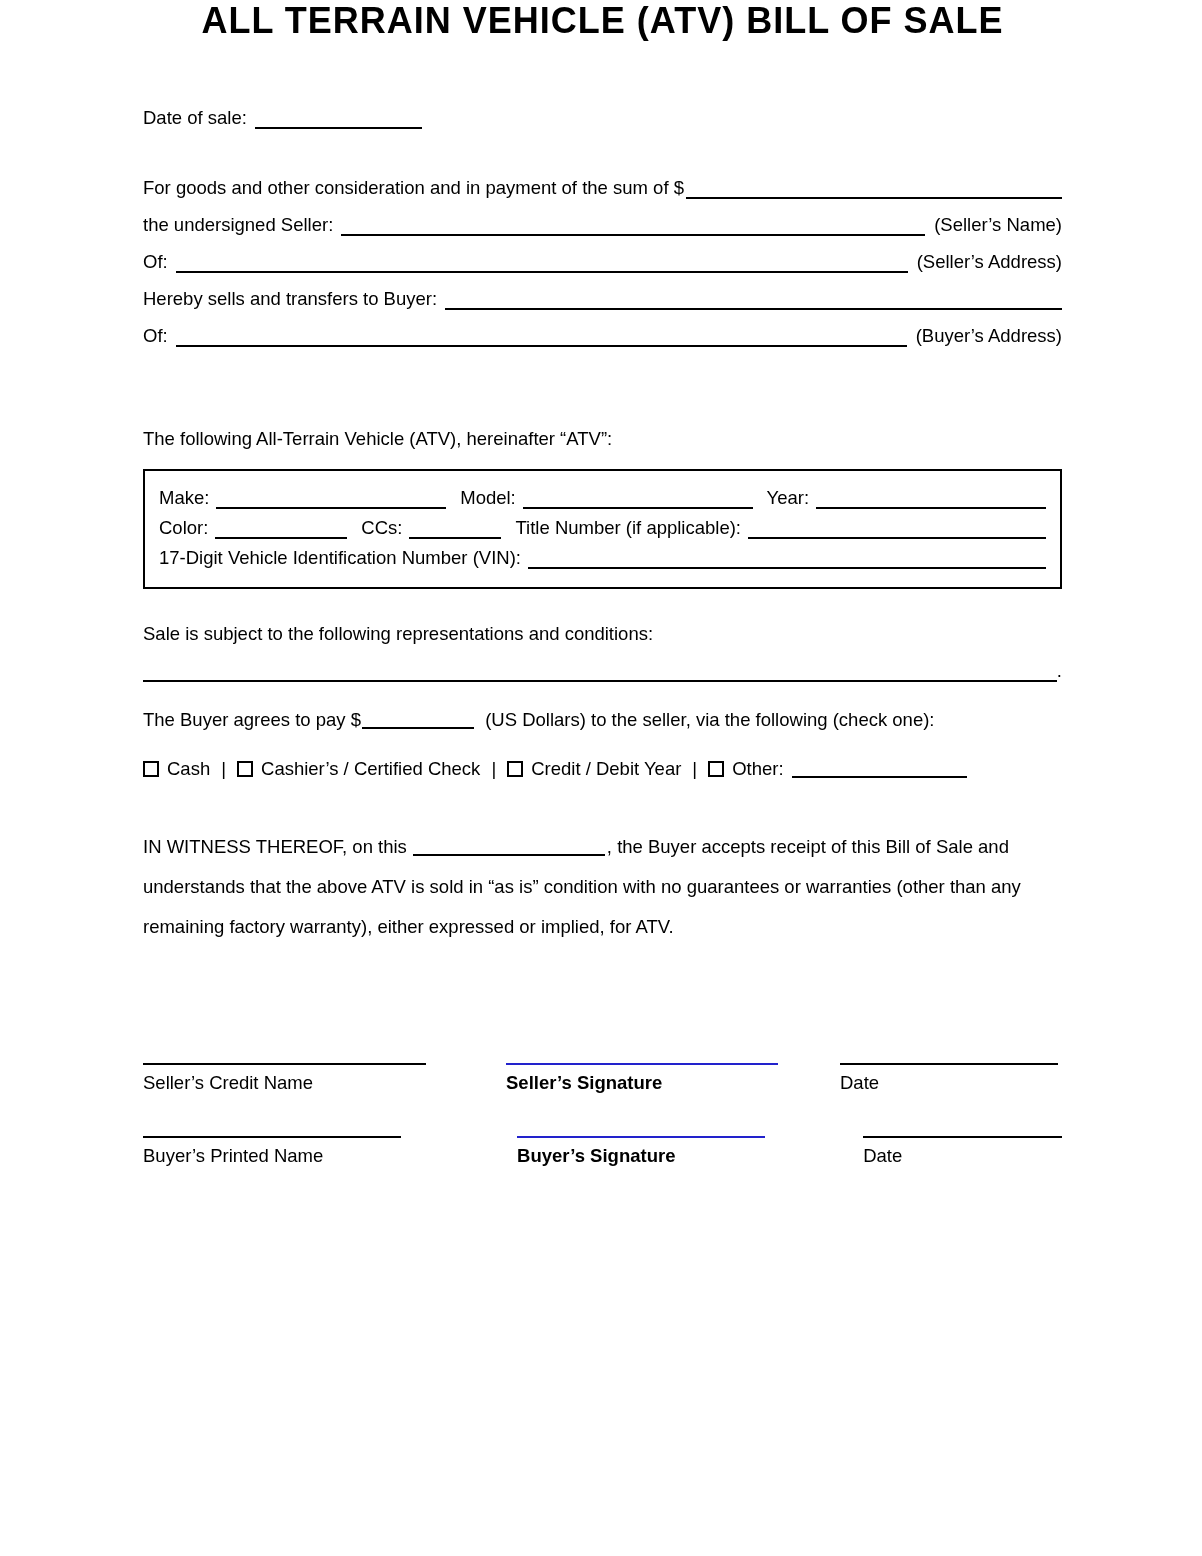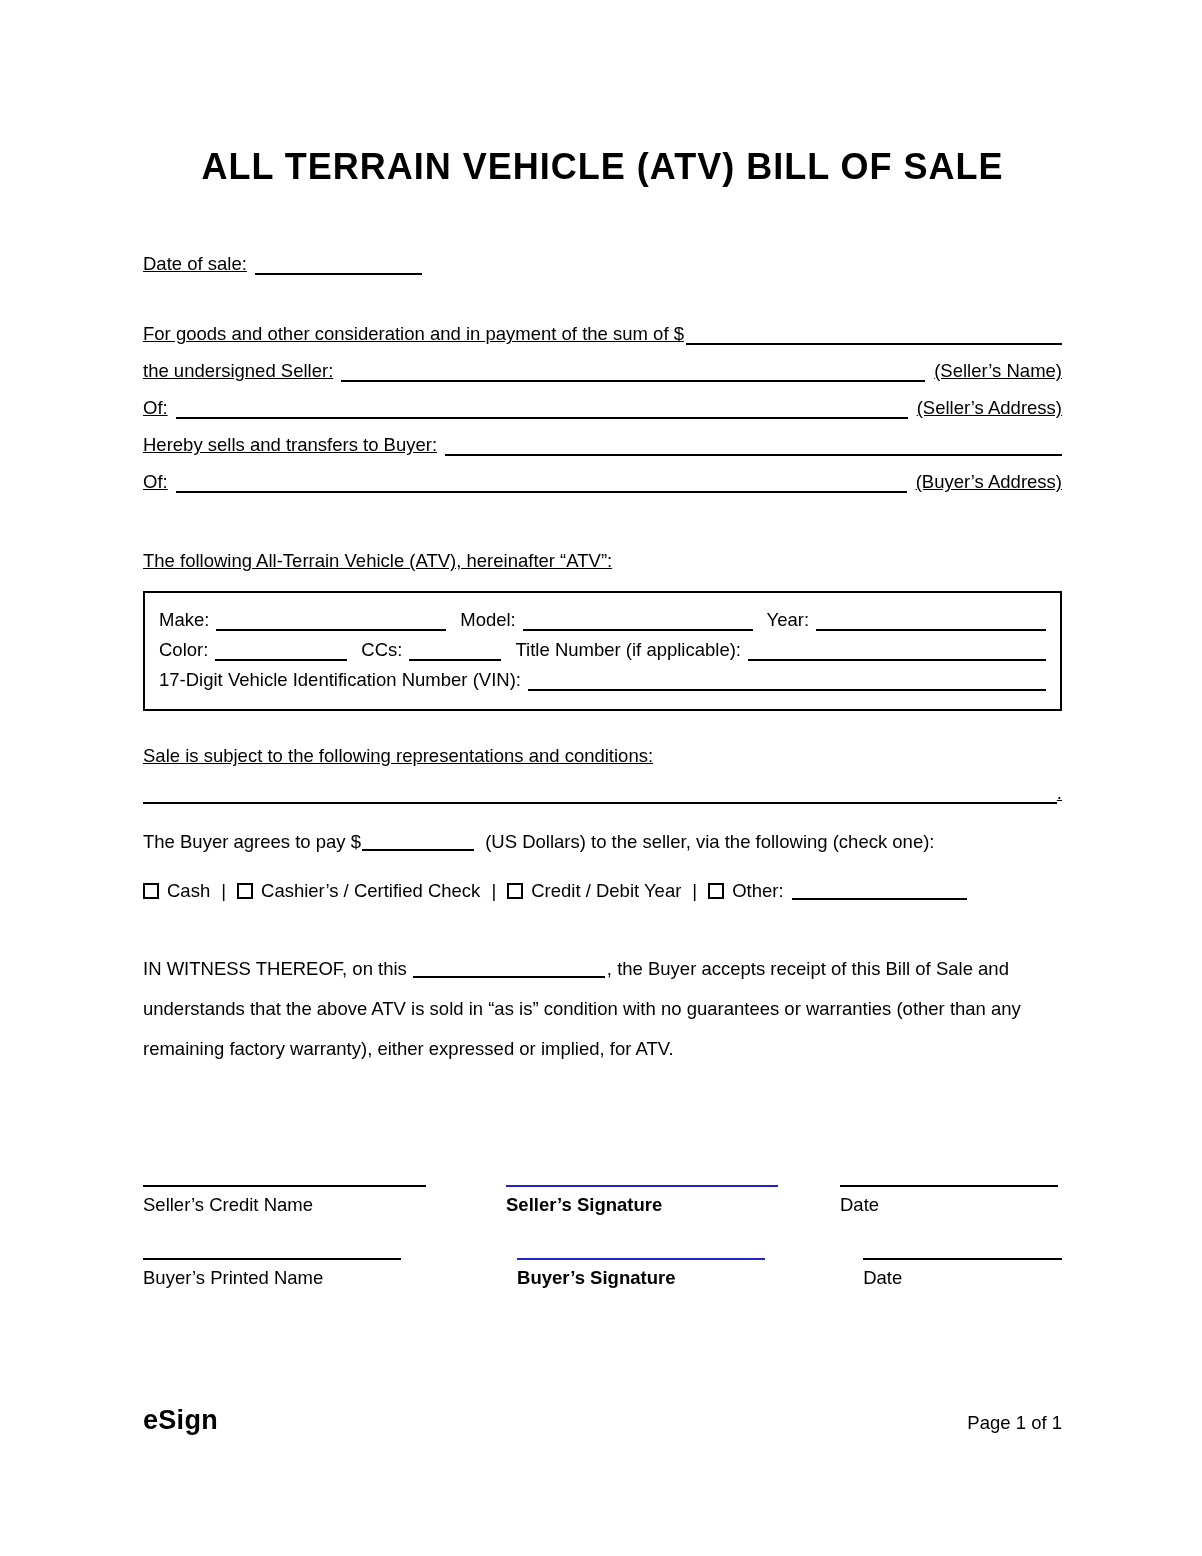--- a/index.html
+++ b/index.html
@@ -12,46 +12,45 @@
     box-sizing: border-box;
     padding: 0 140px 0 143px;
     font-family: "Liberation Sans", "DejaVu Sans", sans-serif;
     font-size: 18.5px;
     color: #000000;
     overflow: hidden;
   }
 
   .title {
     margin: 0;
-    padding-top: 146px;
     text-align: center;
     font-size: 36px;
     font-weight: bold;
     letter-spacing: 1px;
     line-height: 1.15;
   }
 
   
-  .frow { display: flex; align-items: baseline; line-height: 37px; text-decoration: underline; }
+  .frow { display: flex; align-items: baseline; line-height: 37px; }
   .ul {
     border-bottom: 2.2px solid #000;
     align-self: flex-end;
     margin-bottom: 7px;
   }
   .fill { flex: 1 1 auto; }
   .gap-l { margin-left: 8px; }
   .gap-s { margin-left: 2px; }
   .suffix { margin-left: 9px; white-space: nowrap; }
 
   .date-row { margin-top: 58px; }
   .w165 { width: 167px; }
 
   .intro { margin-top: 33px; }
 
-  .vehicle-heading { margin-top: 42px; }
+  .vehicle-heading { margin-top: 66px; }
 
   .vbox {
     margin-top: 12px;
     border: 2px solid #000;
     padding: 12px 14px 14px 14px;
   }
   .brow { display: flex; align-items: baseline; line-height: 30px; }
   .brow .ul { margin-bottom: 4px; }
   .brow .lbl { white-space: nowrap; }
   .brow .lbl + .ul { margin-left: 7px; }
@@ -224,18 +223,14 @@
         <div class="sig-line blue"></div>
         <div class="sig-label bold">Buyer’s Signature</div>
       </div>
       <div class="sig-cell c3">
         <div class="sig-line"></div>
         <div class="sig-label">Date</div>
       </div>
     </div>
   </div>
 
-  <div class="footer">
-    <span class="brand">eSign</span>
-    <span class="pageinfo">Page 1 of 1</span>
-  </div>
 
 </div>
 
 </body></html>

